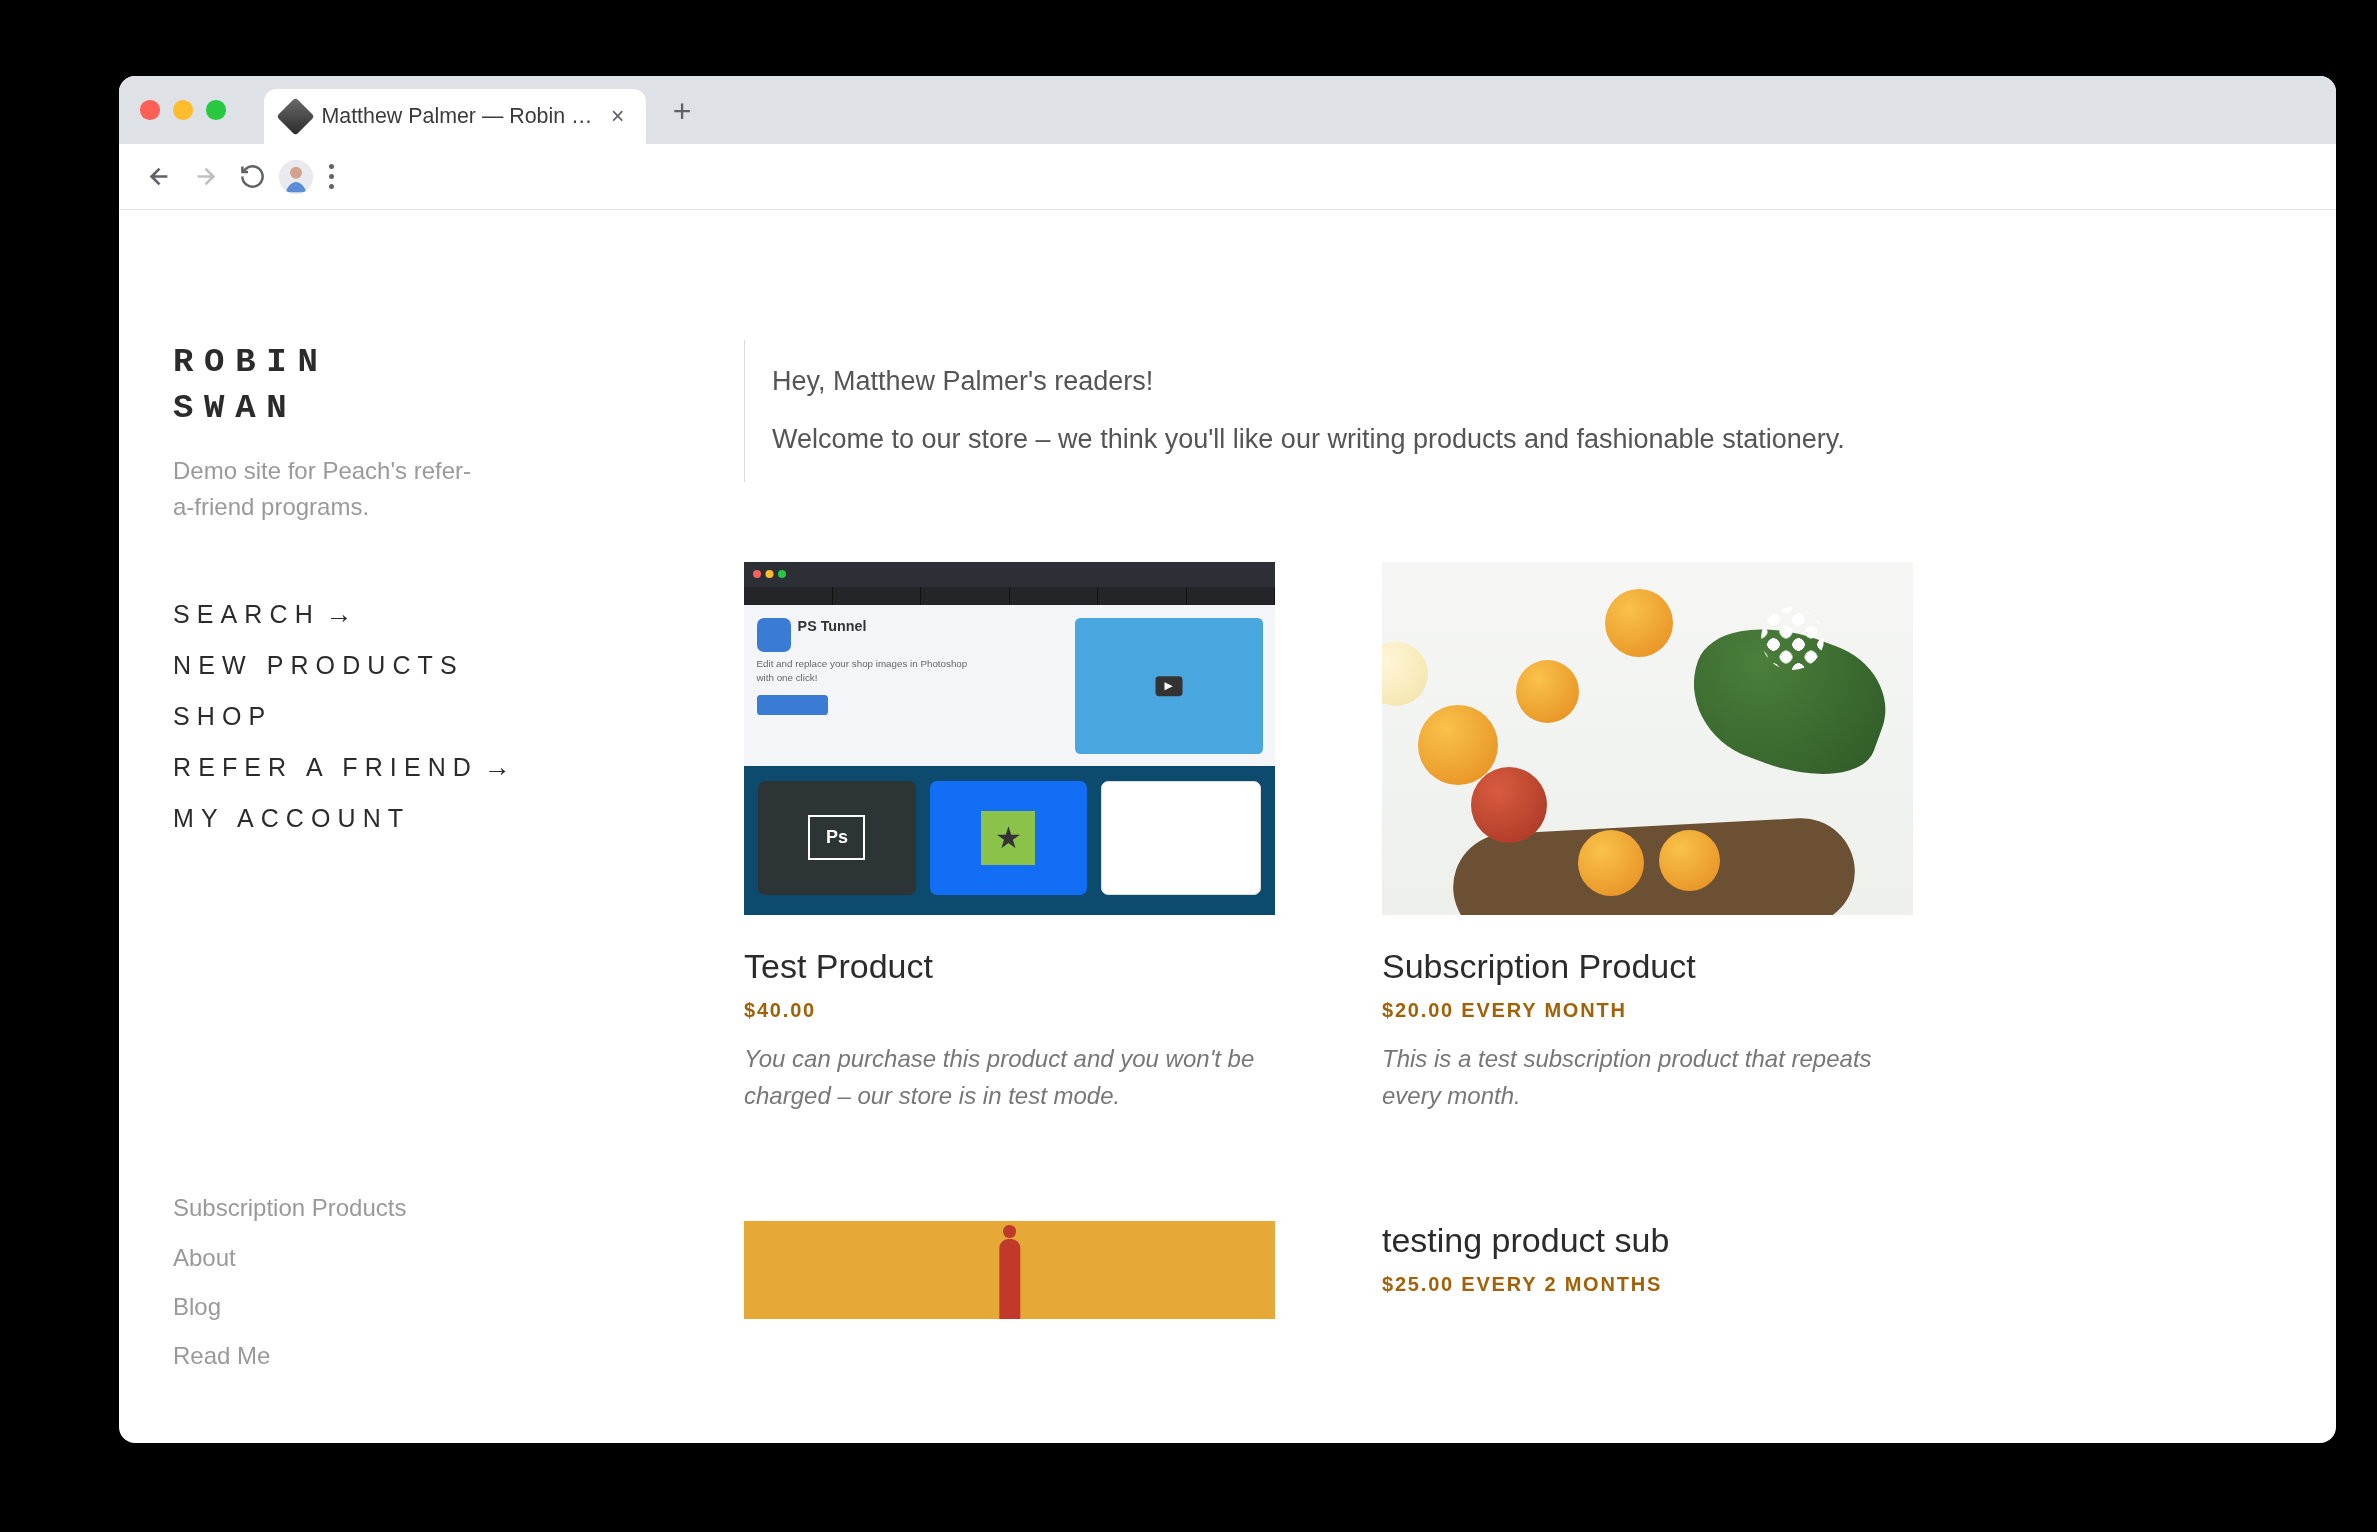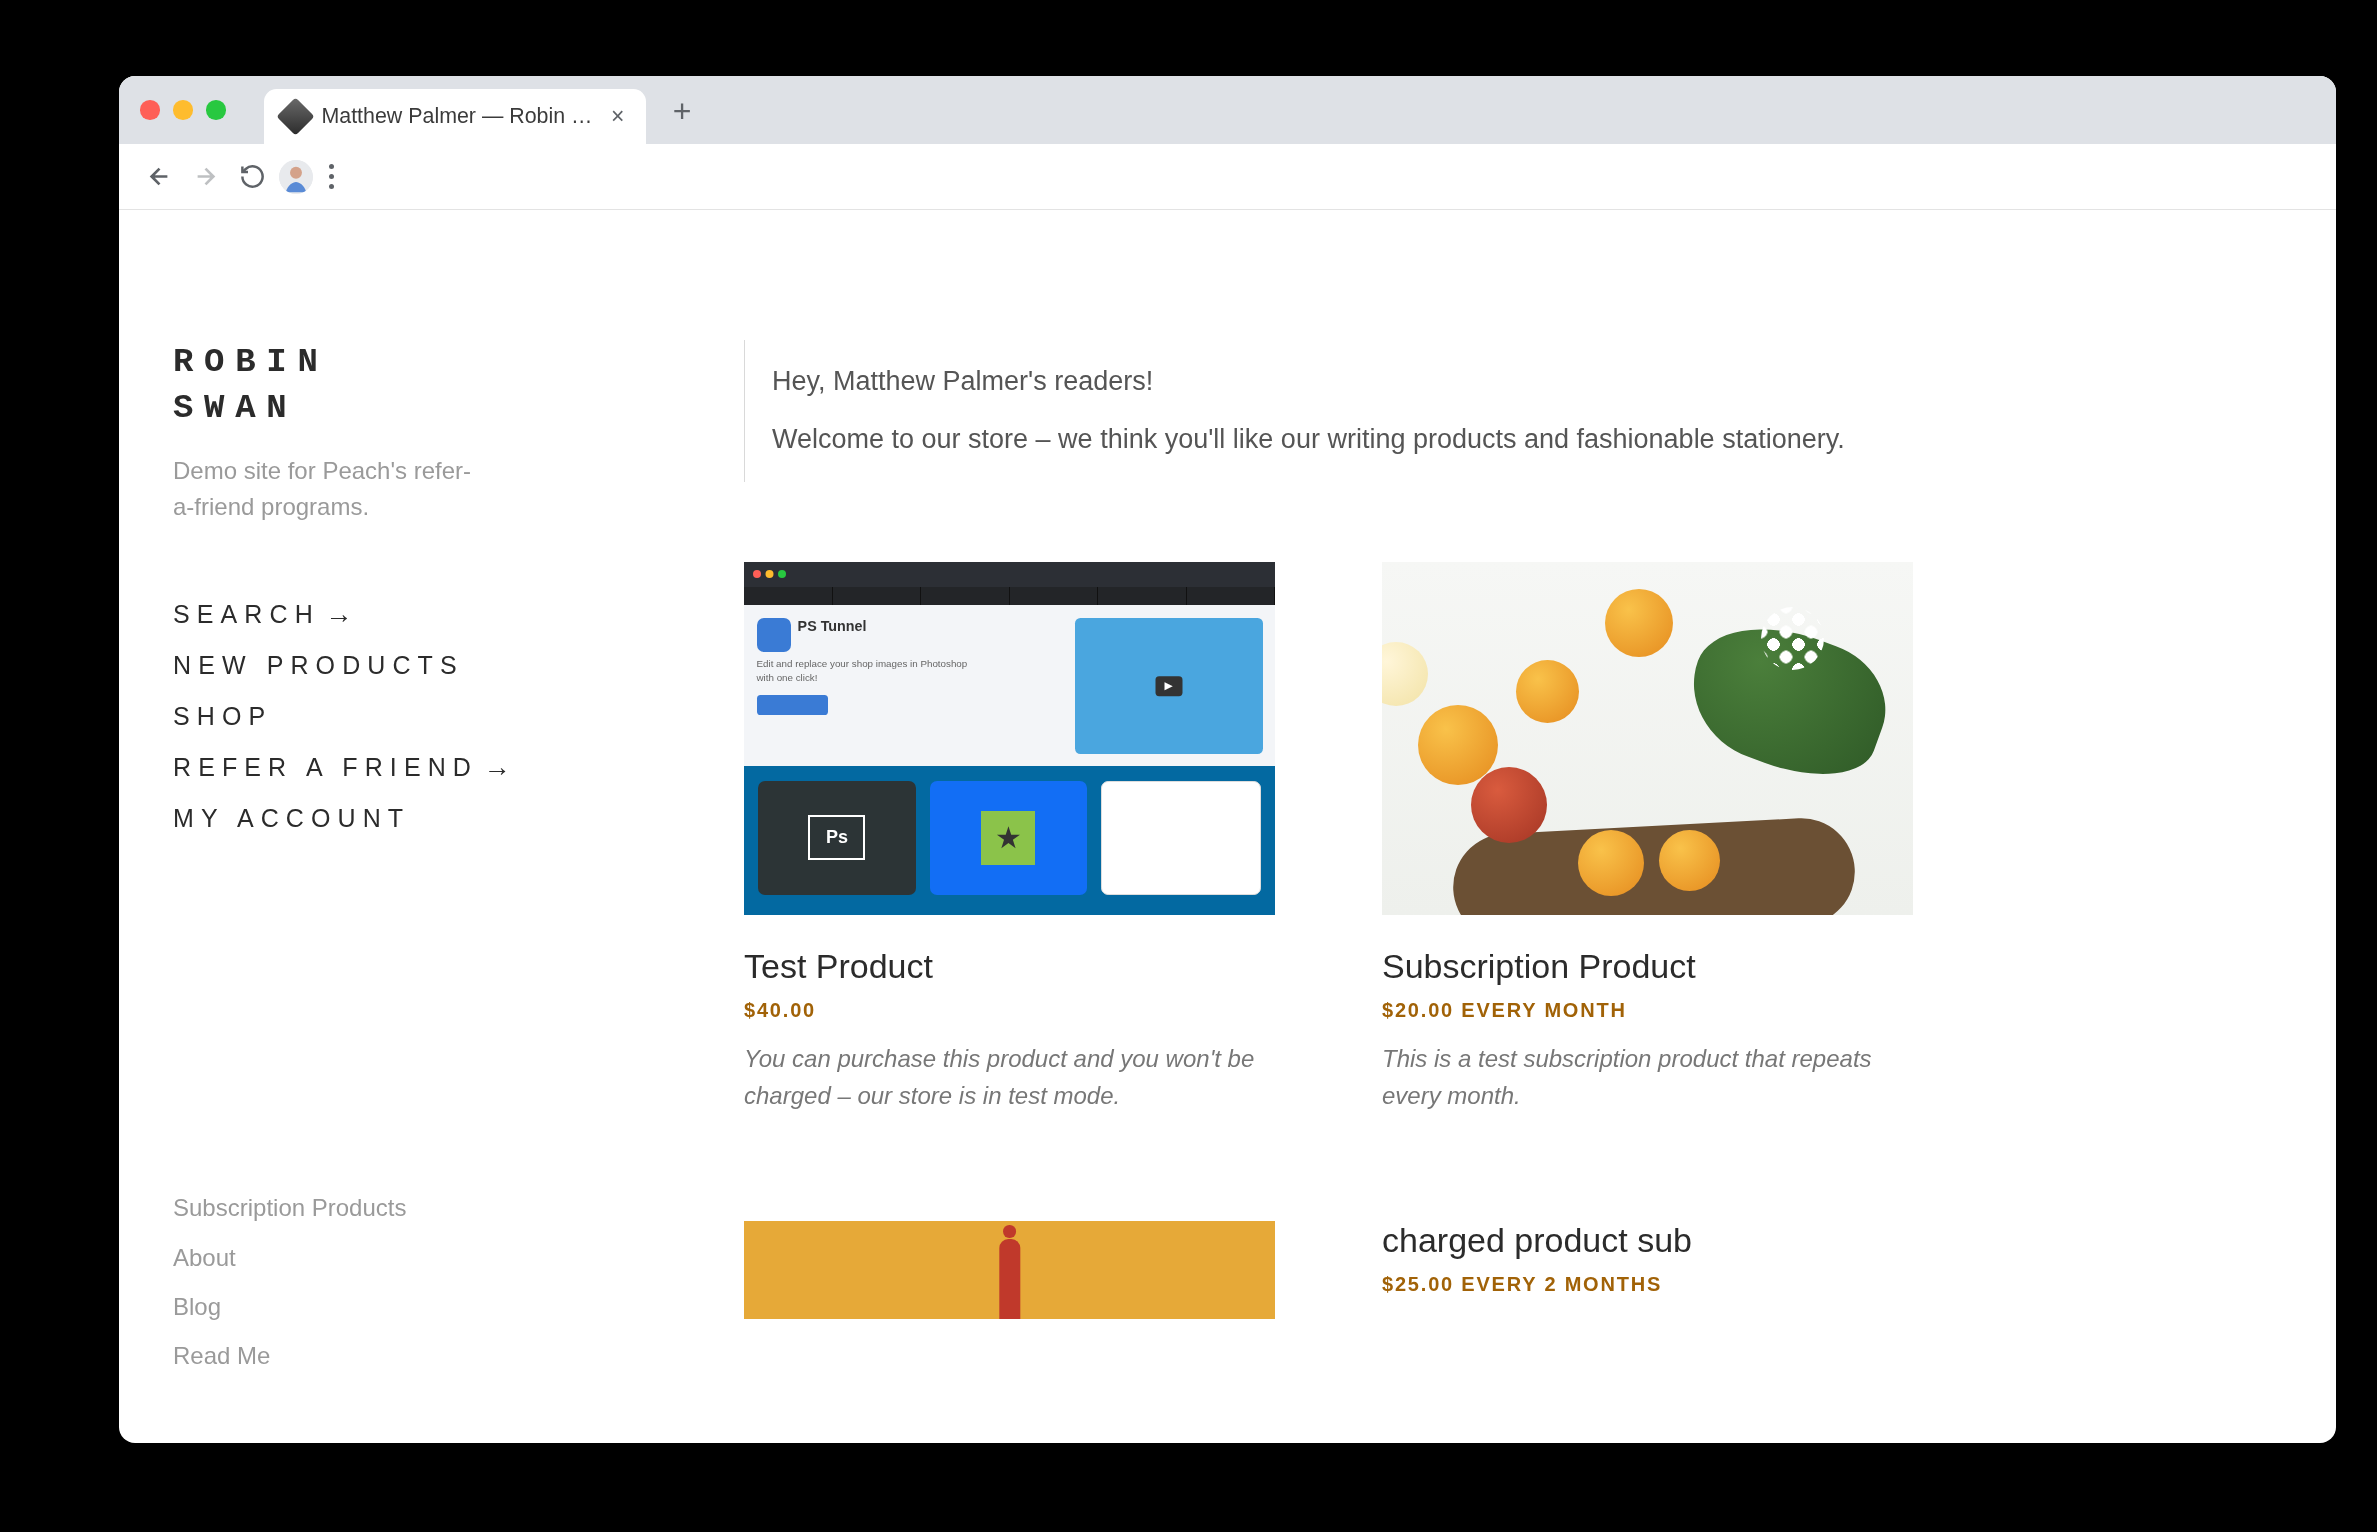--- a/index.html
+++ b/index.html
@@ -196,21 +196,21 @@
     margin-bottom: 18px;
     text-transform: uppercase;
   }
   .product-desc {
     font-size: 24px;
     color:#777;
     line-height:1.55;
     font-style:italic;
   }
   
-  .pimg-1 { background: #0369a1; }
+  .pimg-1 { background: #0c4a6e; }
   .pimg-1 .topbar { height:25px; background:#2c2f35; position:relative; }
   .pimg-1 .topbar::before{content:'';position:absolute;left:9px;top:8px;width:8px;height:8px;border-radius:50%;background:#fe5f57;box-shadow:12.5px 0 #febc2e,25px 0 #28c840;}
   .pimg-1 .tabs { height:18px; background:#232528; display:flex; }
   .pimg-1 .tabs span{flex:1;border-right:0.9px solid #111;}
   .pimg-1 .banner { background:#f3f5f8; height:161px; padding:12.5px; display:flex; gap:12.5px;}
   .pimg-1 .banner .left{flex:1;}
   .pimg-1 .banner .left .ico{width:34px;height:34px;background:#3a7bd5;border-radius:7.1px;display:inline-block;margin-right:7.1px;vertical-align:top;}
   .pimg-1 .banner .left .t1{display:inline-block;font-size:14.3px;font-weight:700;color:#333;}
   .pimg-1 .banner .left .t2{font-size:9.8px;color:#666;line-height:1.4;margin-top:5.4px;}
   .pimg-1 .banner .left .btn{width:71px;height:19.6px;background:#3a7bd5;border-radius:3.6px;margin-top:10.7px;}
@@ -381,20 +381,20 @@
           <p class="product-desc">This is a test subscription product that repeats every month.</p>
         </div>
 
         <div class="product">
           <div class="product-image pimg-3" style="height:98px">
             <div class="tower"></div>
           </div>
         </div>
 
         <div class="product" style="padding-top:0">
-          <h3 class="product-title" style="margin-top:0">charged product sub</h3>
+          <h3 class="product-title" style="margin-top:0">testing product sub</h3>
           <div class="product-price">$25.00 every 2 months</div>
         </div>
       </div>
     </main>
   </div>
 </div>
 
 
 </body></html>

